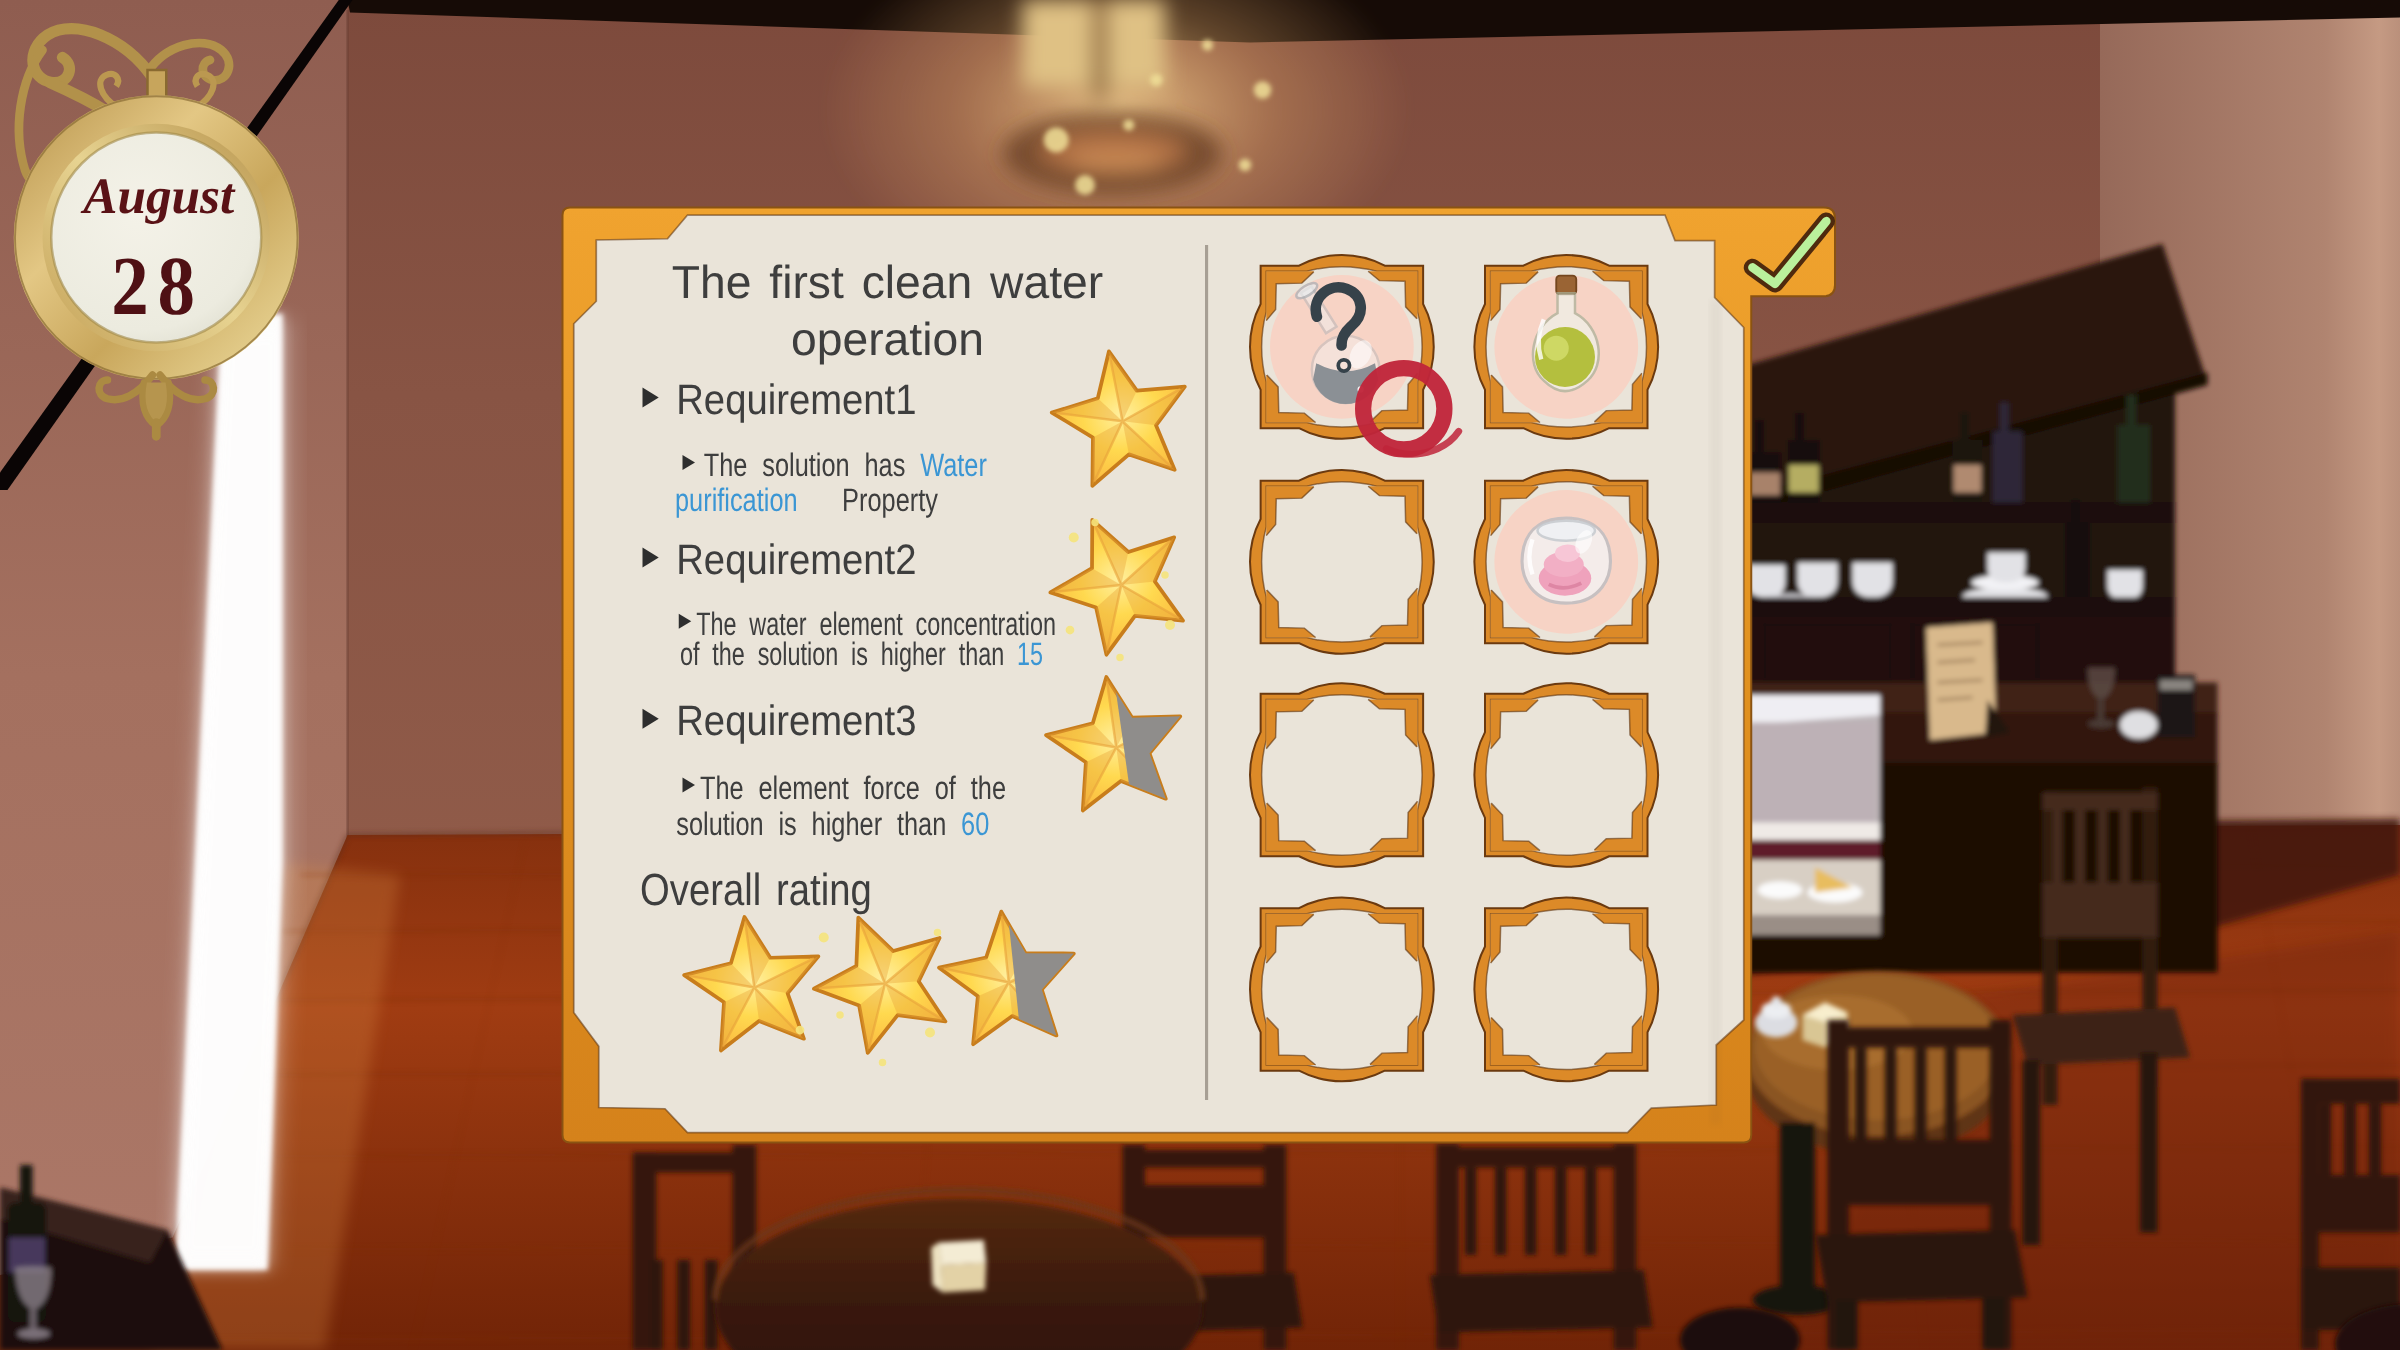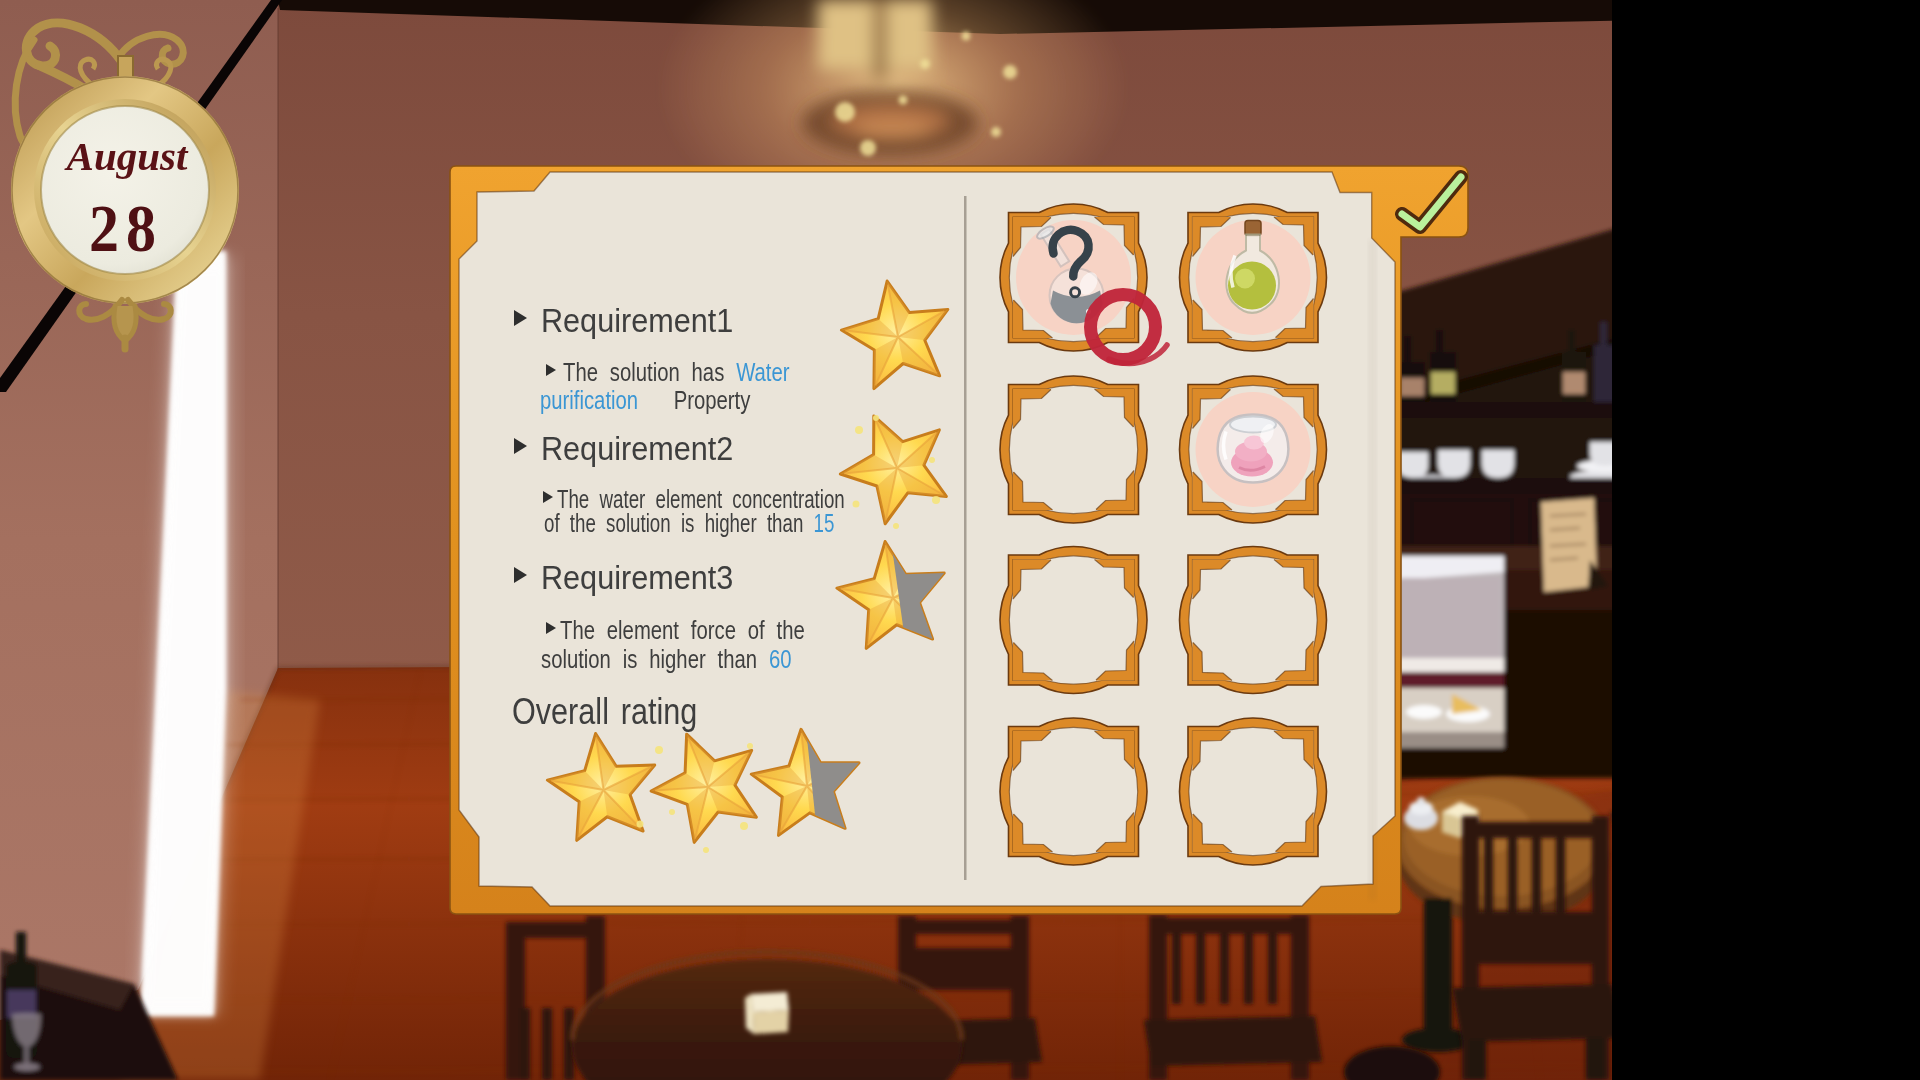--- a/index.html
+++ b/index.html
@@ -1,16 +1,16 @@
 <!DOCTYPE html>
 <html><head>
 <meta charset="utf-8">
 <style>
   html,body{margin:0;padding:0;background:#000;}
-  #stage{position:relative;width:1612px;height:1080px;overflow:hidden;font-family:"Liberation Sans",sans-serif;background:#fef9c3;}
+  #stage{position:relative;width:1920px;height:1080px;overflow:hidden;font-family:"Liberation Sans",sans-serif;background:#fef9c3;}
   .abs{position:absolute;}
   .txt{position:absolute;color:#3e3e3e;white-space:nowrap;}
   .blue{color:#3b96d4;}
 </style>
 </head>
 <body>
 <div id="stage">
 
 <svg class="abs" style="left:0;top:0" width="1920" height="1080" viewBox="0 0 1920 1080">
 <defs>
@@ -540,20 +540,21 @@
 </g>
 
 <g transform="translate(363,626) rotate(-6)">
   <use href="#starFull"></use>
   <g clip-path="url(#starClip)">
           <rect x="5" y="-64" width="64" height="128" fill="#8f8d8b"></rect>
         </g>
 </g>
 </svg>
 
+<div class="txt" style="left:460px;top:203px;width:500px;text-align:center;font-size:37px;line-height:46px;letter-spacing:0px;word-spacing:4px;">The first clean water<br>operation</div>
 
 <div class="abs" style="left:514px;top:310px;width:0;height:0;border-left:13px solid #2e2e2e;border-top:8.5px solid transparent;border-bottom:8.5px solid transparent;"></div>
 
 <div class="txt" style="left:541px;top:301px;font-size:34px;transform:scaleX(0.9);transform-origin:0 0;">Requirement1</div>
 
 <div class="abs" style="left:546px;top:364px;width:0;height:0;border-left:10px solid #2e2e2e;border-top:6.5px solid transparent;border-bottom:6.5px solid transparent;"></div>
 
 <div class="txt" style="left:563px;top:357px;font-size:26px;letter-spacing:0px;word-spacing:8px;transform:scaleX(0.78);transform-origin:0 0;">The solution has <span class="blue">Water</span></div>
 
 <div class="txt" style="left:540px;top:385px;font-size:26px;letter-spacing:0px;word-spacing:8px;transform:scaleX(0.78);transform-origin:0 0;"><span class="blue">purification</span>&nbsp;&nbsp; Property</div>

